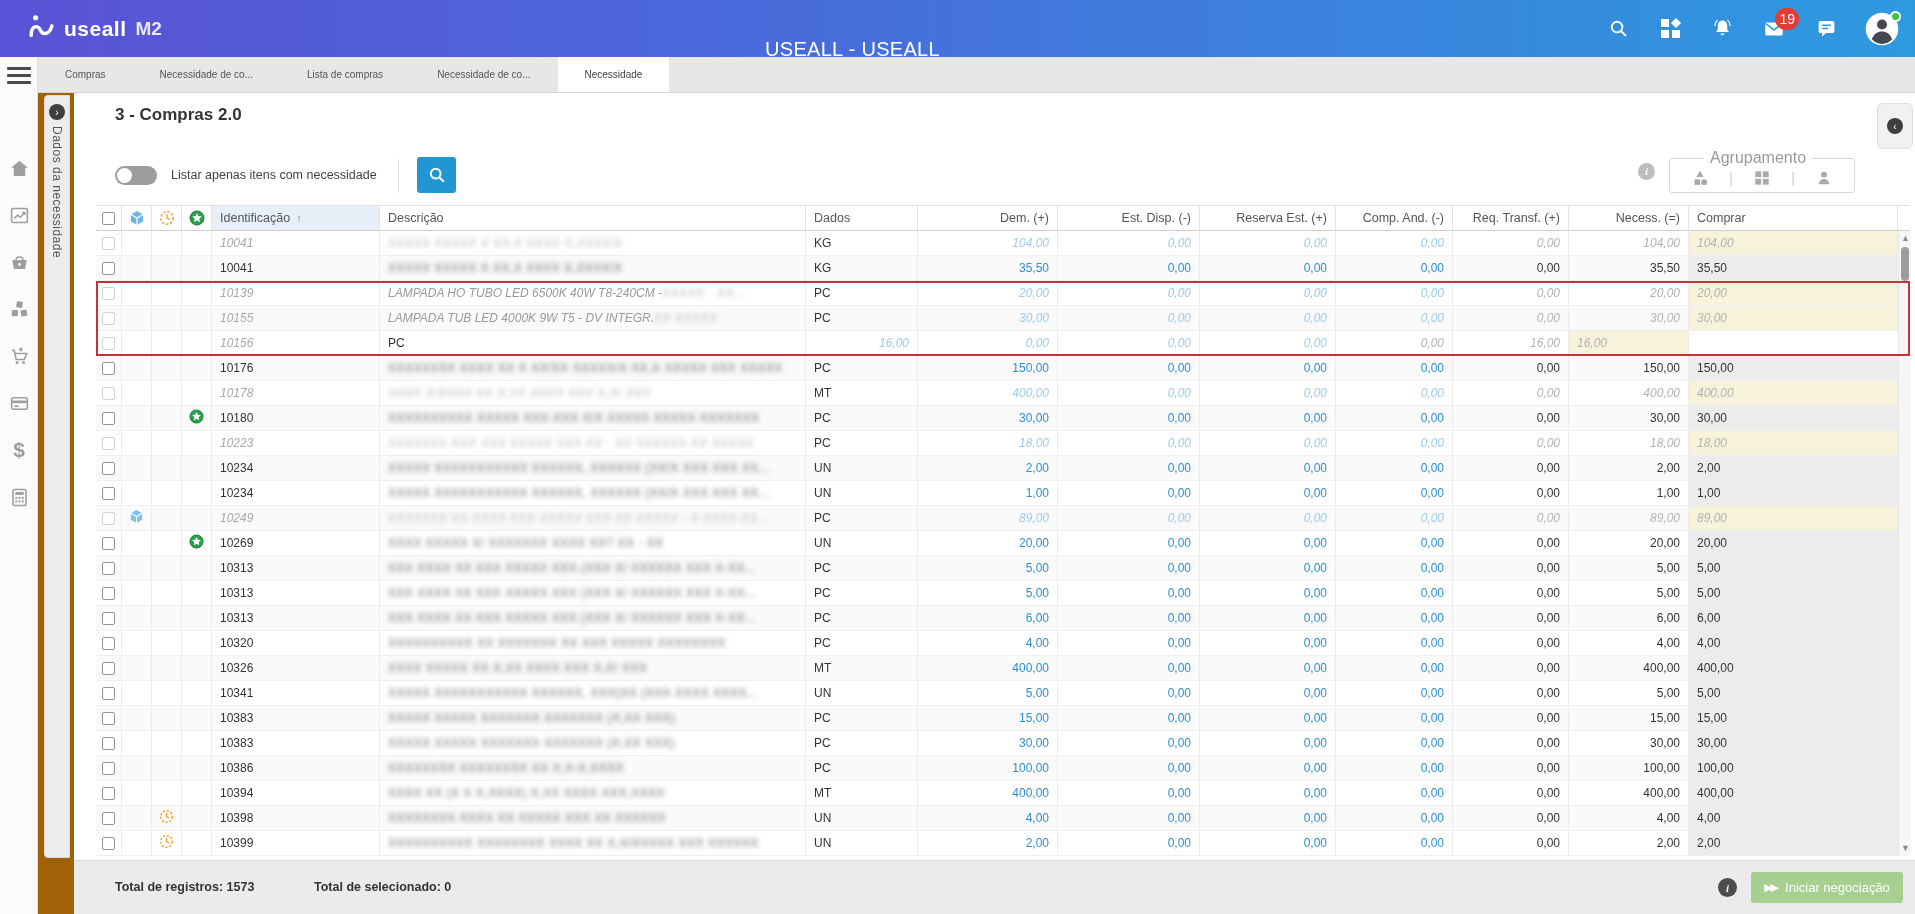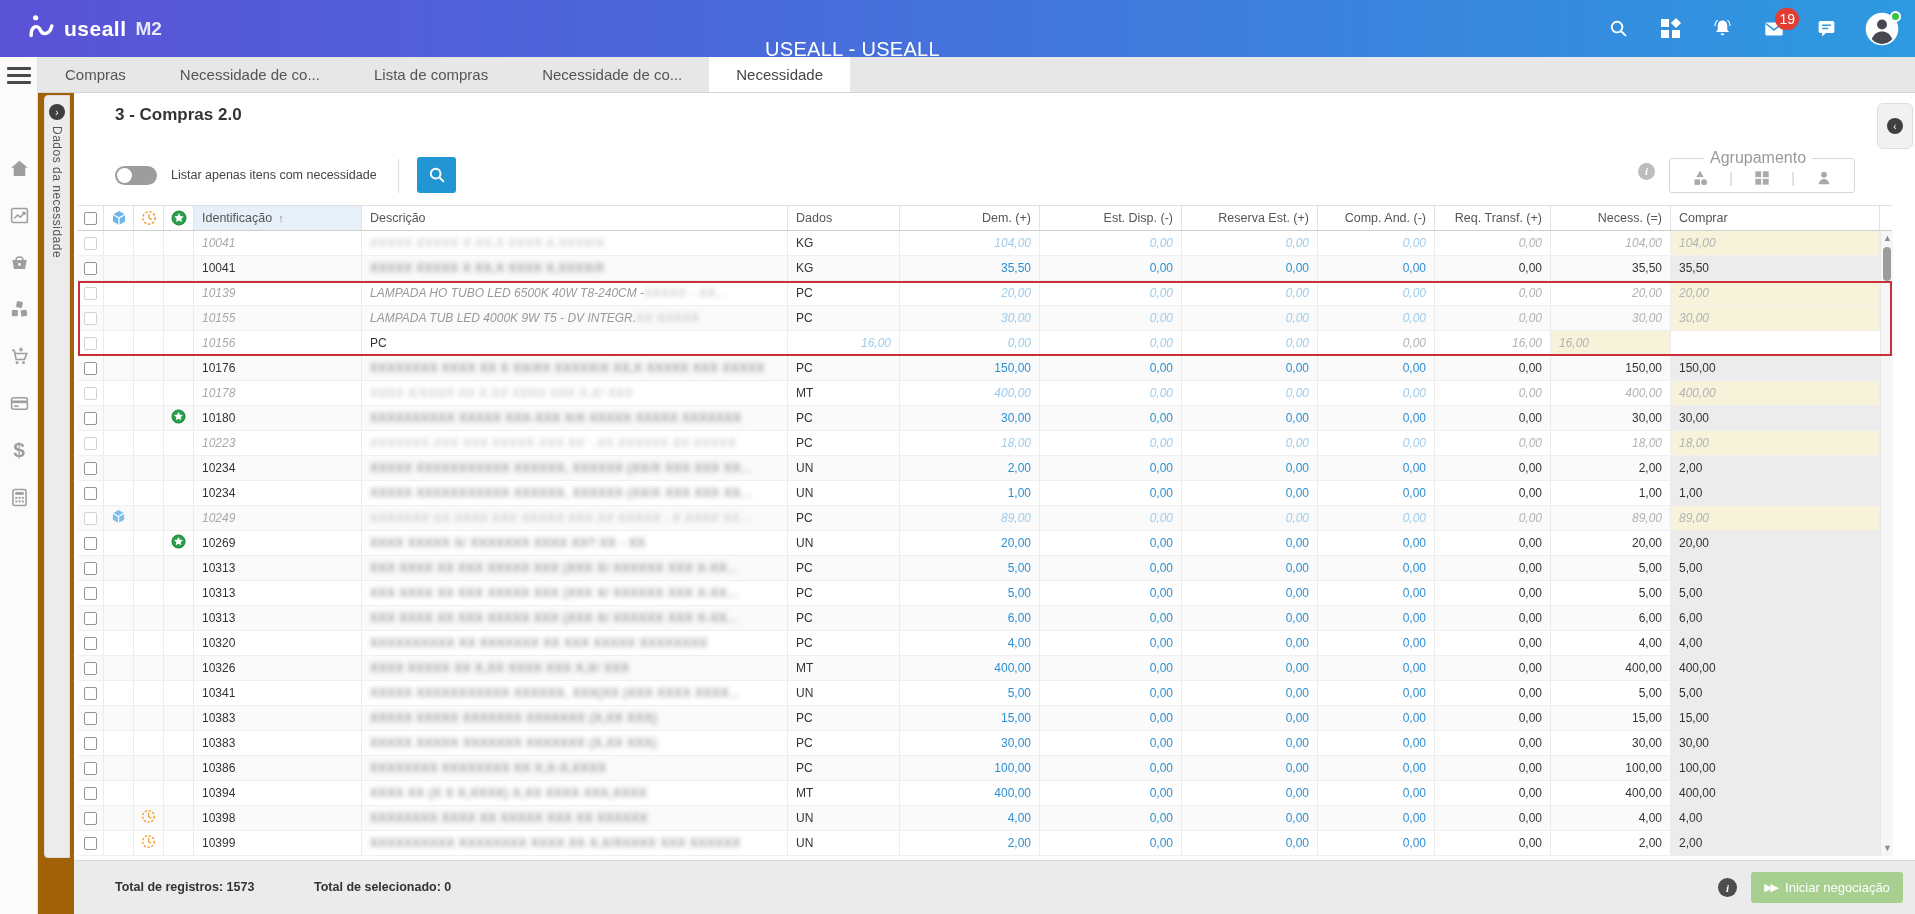--- a/index.html
+++ b/index.html
@@ -29,21 +29,21 @@
   
   .rail { position:absolute; left:0; top:57px; width:38px; bottom:0; background:#fbfbfb; border-right:1px solid #e2e2e2; }
   .hamburger { position:absolute; left:7px; top:10px; width:24px; height:18px; cursor:pointer; }
   .hamburger i { display:block; height:3px; background:#4a4a4a; margin-bottom:4px; border-radius:1px; }
   .rail-icons { position:absolute; left:0; top:100px; width:38px; display:flex; flex-direction:column; align-items:center; gap:25px; }
   .rail-icons .ric { width:22px; height:22px; display:flex; align-items:center; justify-content:center; cursor:pointer; }
   .dollar-glyph { font-size:21px; color:#9e9e9e; font-weight:bold; }
 
   .tabstrip { position:absolute; left:38px; top:57px; right:0; height:36px; background:#e7e7e7;
     border-bottom:1px solid #d4d4d4; display:flex; align-items:stretch; }
-  .tab { display:flex; align-items:center; padding:0 27px; font-size:15px; color:#555; cursor:pointer; }
+  .tab { display:flex; align-items:center; padding:0 27px; font-size:10px; color:#555; cursor:pointer; }
   .tab.active { background:#fff; color:#444; }
 
   
   .sidepanel { position:absolute; left:44px; top:95px; width:26px; bottom:56px; background:#ececec;
     border:1px solid #dcdcdc; border-radius:4px 0 0 4px; }
   .sp-btn { width:16px; height:16px; border-radius:50%; background:#3f3f3f; color:#fff; font-size:10px;
     display:flex; align-items:center; justify-content:center; margin:8px auto 6px auto; cursor:pointer; }
   .sp-label { writing-mode:vertical-rl; font-size:12px; color:#555; margin:4px auto; letter-spacing:.5px; }
 
   
@@ -65,21 +65,21 @@
   .info-dot { width:17px; height:17px; border-radius:50%; background:#bdbdbd; color:#fff; font-size:11px;
     font-weight:bold; display:flex; align-items:center; justify-content:center; font-family:"Liberation Serif",serif; font-style:italic; }
   .toolbar-right { position:absolute; right:40px; top:-6px; display:flex; align-items:center; gap:14px; }
   .grouping { border:1px solid #d7d7d7; border-radius:3px; width:186px; height:44px; padding:0 10px; }
   .grouping legend { font-size:16px; color:#9a9a9a; padding:0 6px; margin-left:24px; }
   .grouping .g-row { display:flex; align-items:center; justify-content:space-around; margin-top:1px; }
   .g-sep { color:#cfcfcf; font-size:14px; }
   .g-btn { width:22px; height:20px; display:flex; align-items:center; justify-content:center; cursor:pointer; }
 
   
-  .table { position:absolute; left:4px; top:112px; width:1814px; }
+  .table { position:absolute; left:22px; top:112px; width:1814px; }
   .cols { display:grid; grid-template-columns:26px 30px 30px 30px 168px 426px 112px 140px 142px 136px 117px 116px 120px 209px; }
   .thead { height:26px; border-top:1px solid #e0e0e0; border-bottom:1px solid #cfcfcf; background:#fff; }
   .th { display:flex; align-items:center; font-size:12.5px; color:#555; border-right:1px solid #e3e3e3; padding:0 8px; overflow:hidden; white-space:nowrap; }
   .th.center { justify-content:center; padding:0; }
   .th.right { justify-content:flex-end; }
   .th.sorted { background:#e7f0f8; }
   .sort-arrow { margin-left:6px; color:#888; font-size:11px; }
   .rows { position:relative; }
   .t-row { height:25px; border-bottom:1px solid #efefef; background:#fff; cursor:pointer; }
   .t-row.alt { background:#fafafa; }

